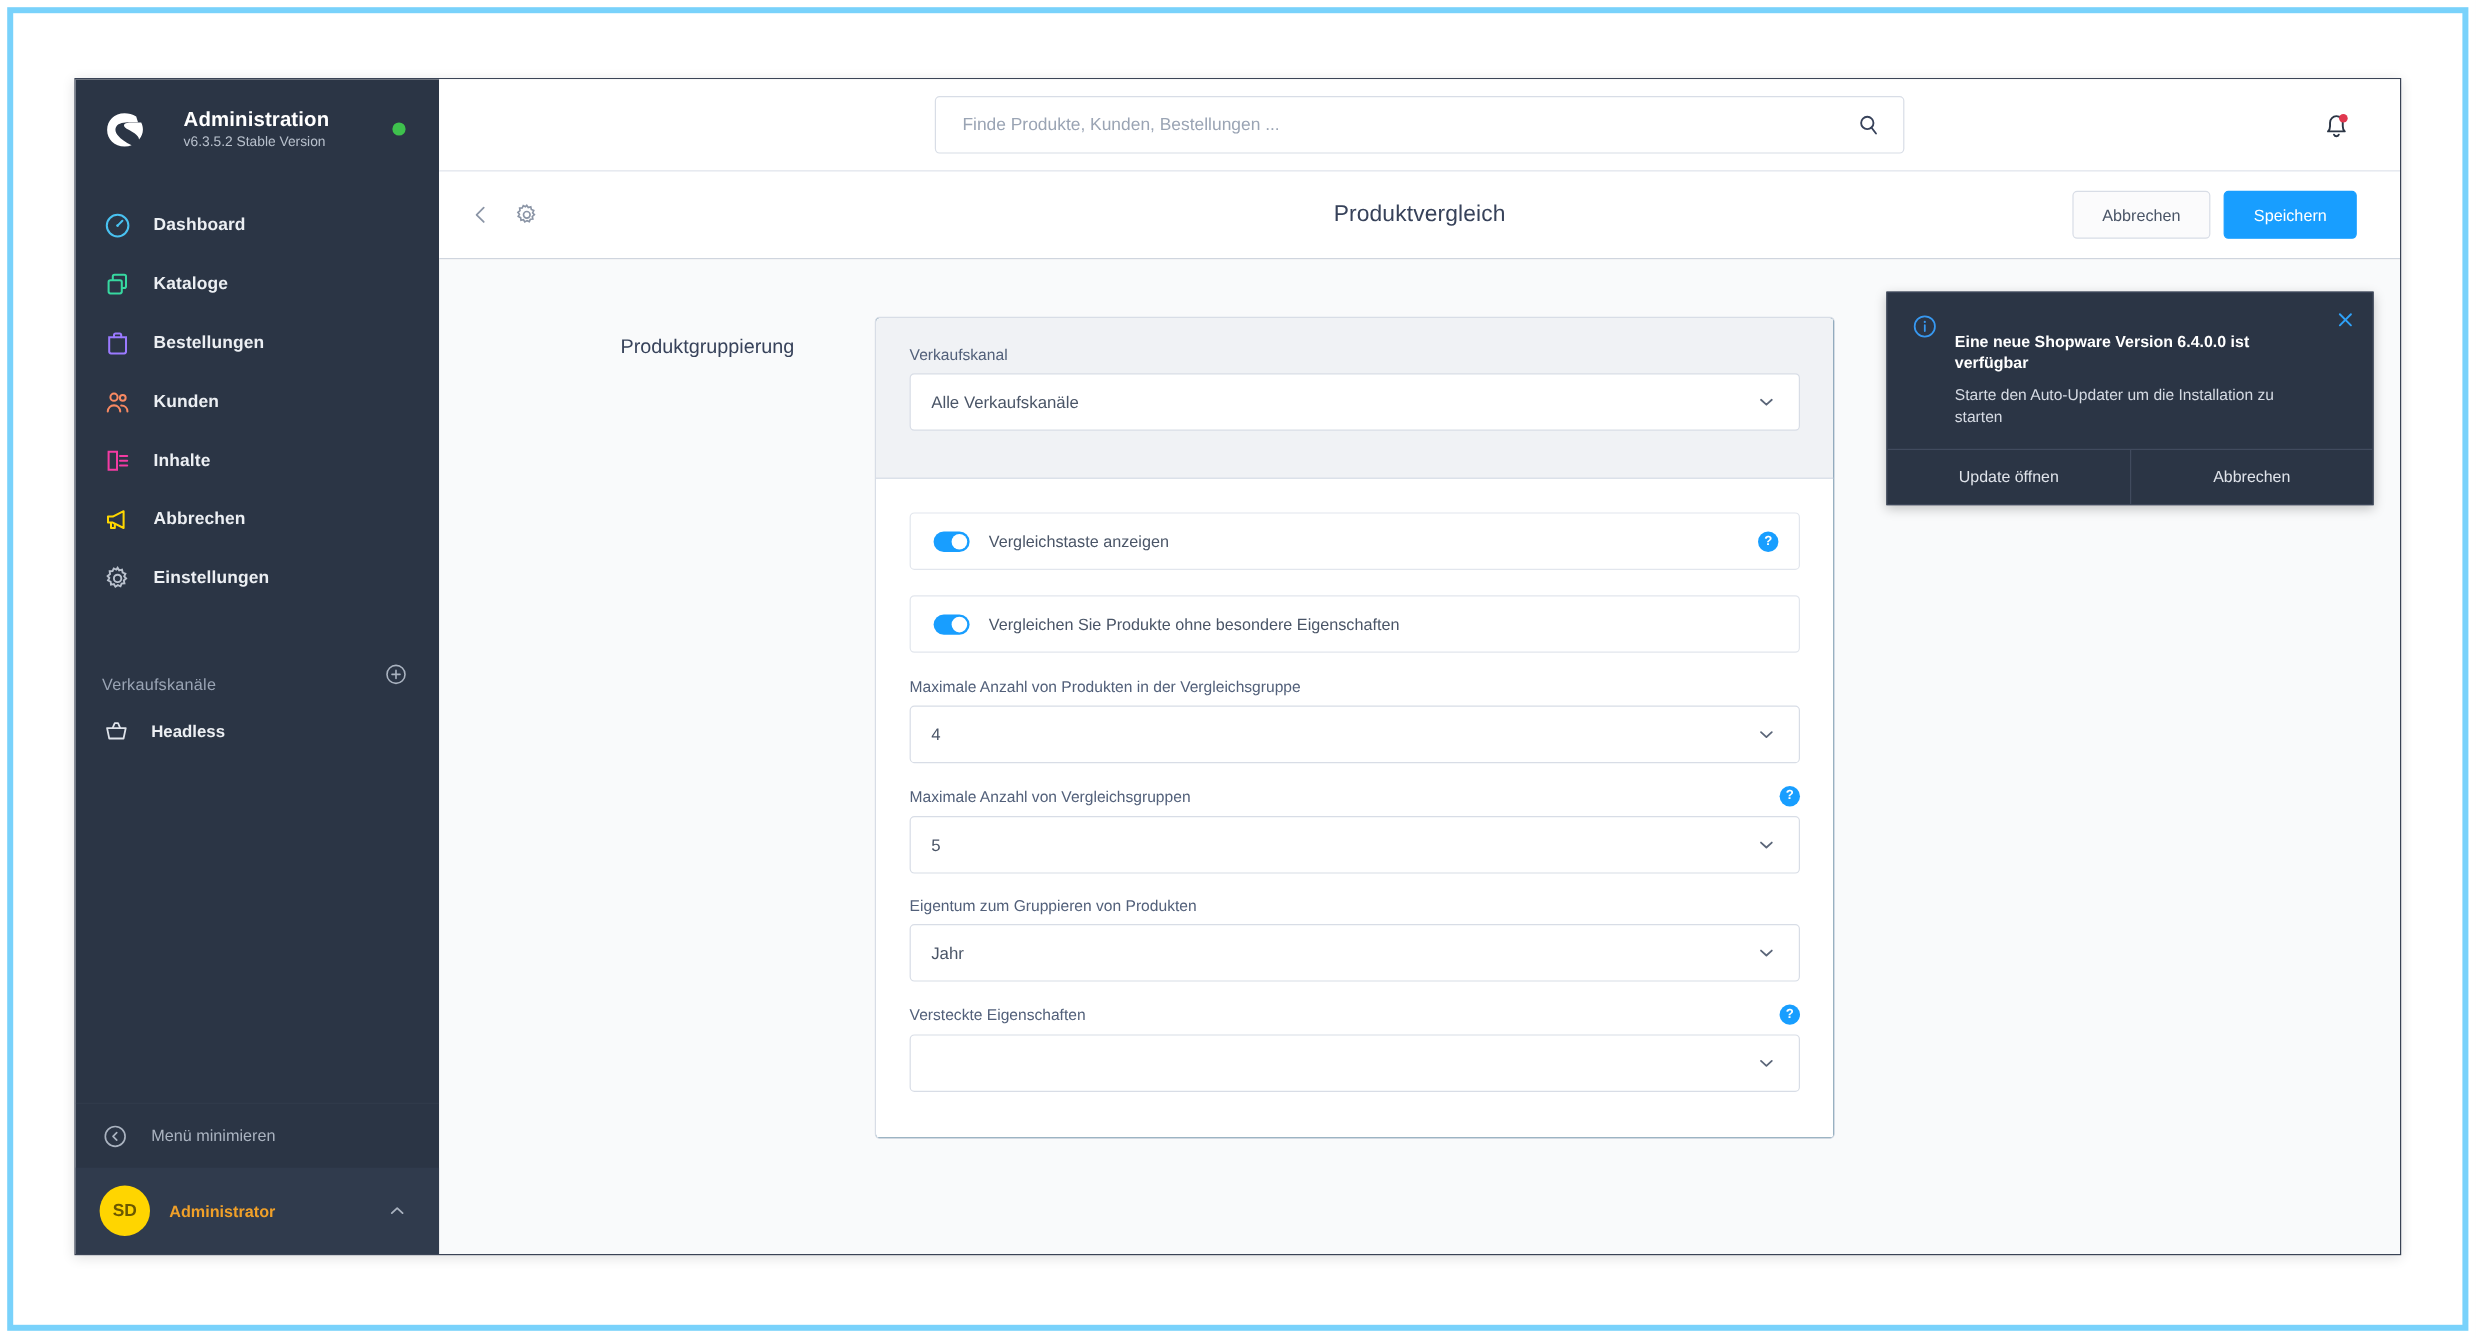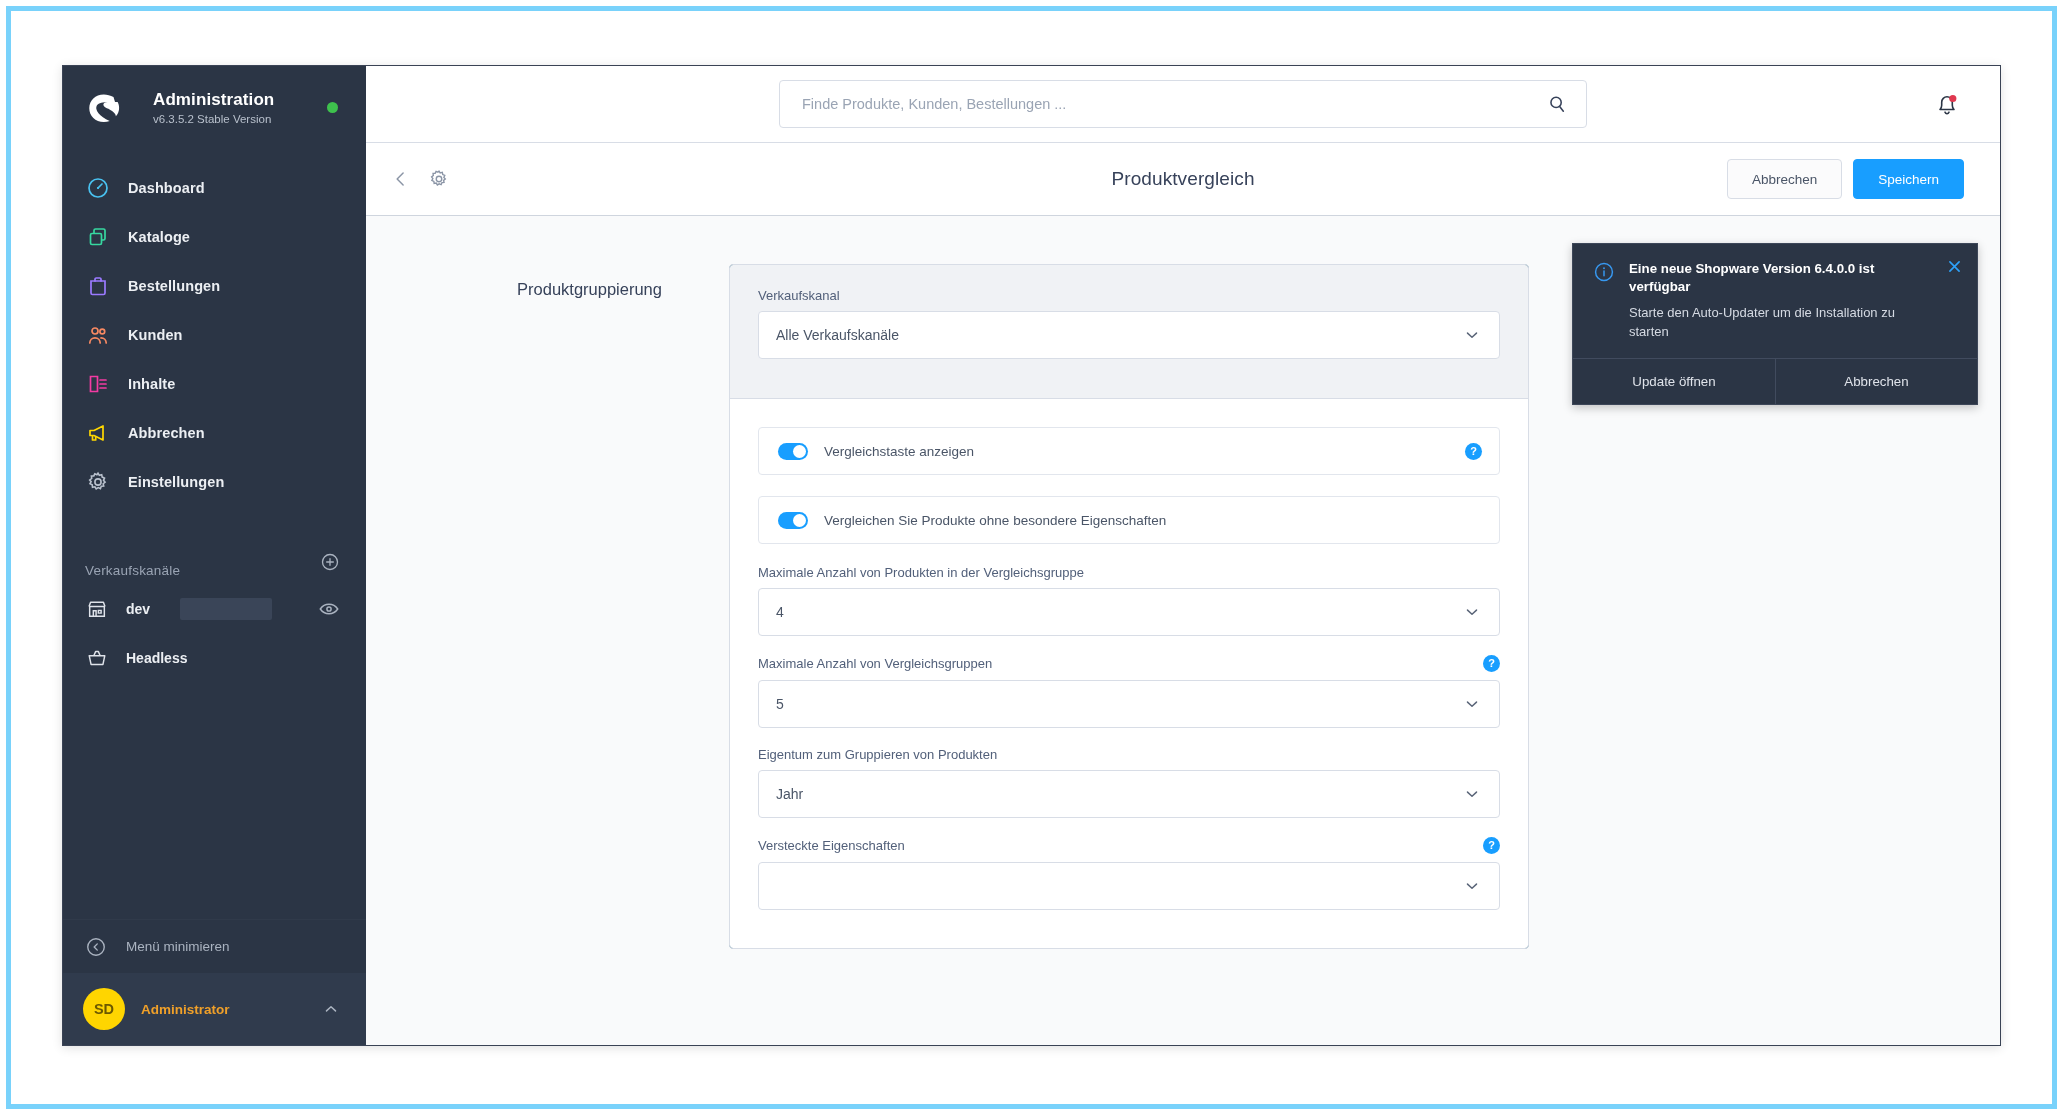--- a/index.html
+++ b/index.html
@@ -360,21 +360,21 @@
     border: 1px solid #3d4759;
     box-shadow: 0 3px 9px rgba(0,0,0,.22);
     z-index: 50;
   }
   .notif-body {
     padding: 16px 18px 16px 20px;
     display: flex;
     position: relative;
   }
   .notif-info-icon { width: 22px; height: 22px; flex: 0 0 22px; margin-right: 14px; margin-top: 1px; }
-  .notif-texts { flex: 1 1 auto; padding-right: 26px; }
+  .notif-texts { flex: 1 1 auto; padding-right: 26px; margin-top: 16px; }
   .notif-title {
     font-size: 13.3px;
     font-weight: bold;
     color: #ffffff;
     line-height: 1.35;
     margin-bottom: 8px;
   }
   .notif-msg {
     font-size: 13px;
     color: #d5dae3;
@@ -503,37 +503,20 @@
       <div class="section-head">
         <span class="section-title">Verkaufskanäle</span>
         <span class="section-add">
           <svg viewBox="0 0 24 24" width="20" height="20" fill="none" stroke="#aab3c0" stroke-width="1.6">
             <circle cx="12" cy="12" r="9"></circle>
               <path d="M12 8v8M8 12h8" stroke-linecap="round"></path>
           </svg>
         </span>
       </div>
 
-      <div class="channel-item">
-        <span class="channel-icon">
-          <svg viewBox="0 0 24 24" width="22" height="22" fill="none" stroke="#dfe3ea" stroke-width="1.6">
-            <path d="M4 9.2h16V20H4z"></path>
-              <path d="M3.3 9.2L5 4.7h14l1.7 4.5" stroke-linejoin="round"></path>
-            <path d="M8 20v-6h3v6M13.5 13.5h3v3h-3z"></path>
-          </svg>
-        </span>
-        <span class="channel-redaction"></span>
-        <span class="channel-label">dev</span>
-        <span class="channel-eye">
-          <svg viewBox="0 0 24 24" width="22" height="22" fill="none" stroke="#aab3c0" stroke-width="1.6">
-            <path d="M2.5 12S6 6.8 12 6.8 21.5 12 21.5 12 18 17.2 12 17.2 2.5 12 2.5 12z"></path>
-              <circle cx="12" cy="12" r="2.3"></circle>
-          </svg>
-        </span>
-      </div>
 
       <div class="channel-item">
         <span class="channel-icon">
           <svg viewBox="0 0 24 24" width="22" height="22" fill="none" stroke="#dfe3ea" stroke-width="1.6">
             <path d="M3.5 9.5h17l-2 9.5H5.5z" stroke-linejoin="round"></path>
               <path d="M8.5 9.5l2-4.5h3l2 4.5" stroke-linejoin="round"></path>
           </svg>
         </span>
         <span class="channel-label">Headless</span>
       </div>

